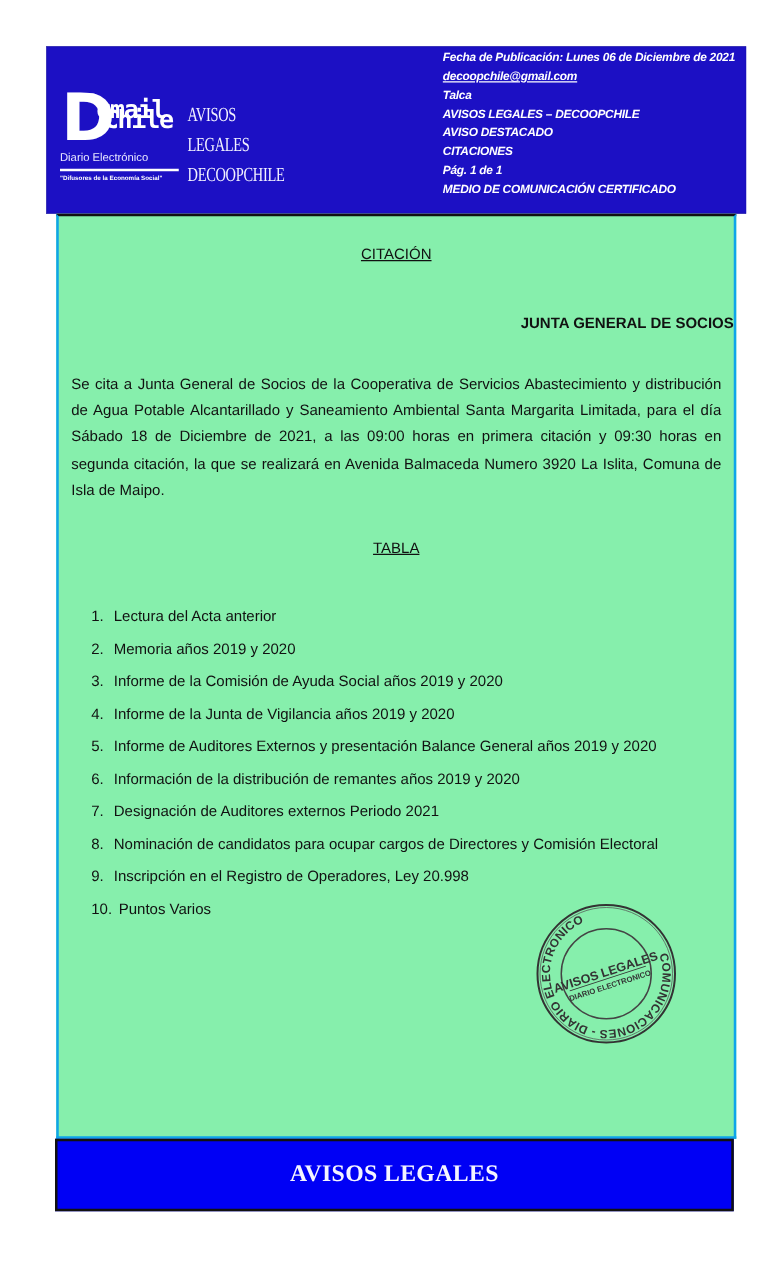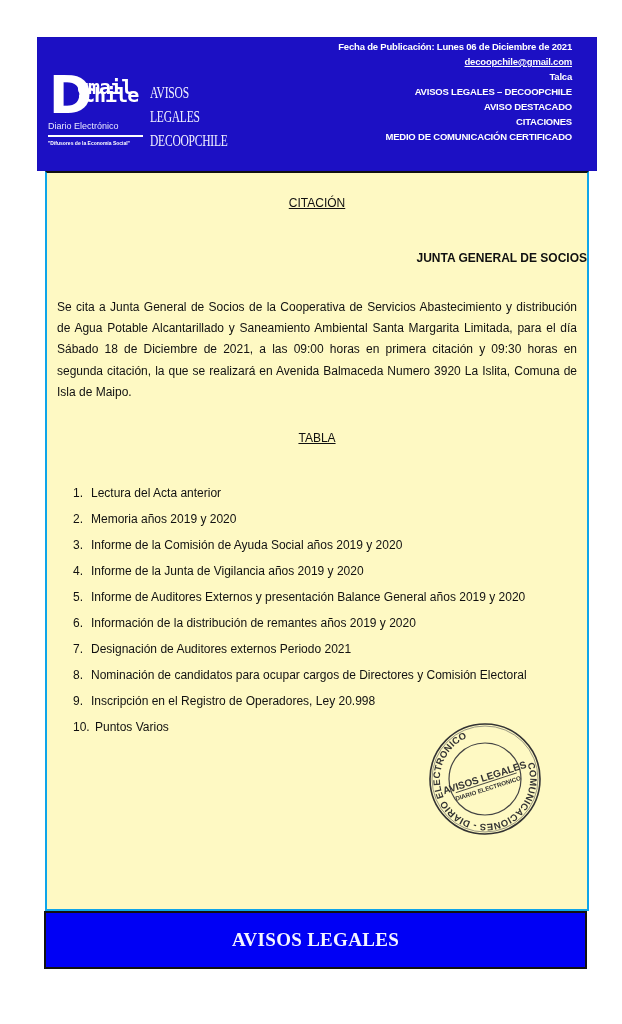--- a/index.html
+++ b/index.html
@@ -34,30 +34,31 @@
       position: absolute; left: 1px; top: 67px; font-size: 5px; line-height: 6px; white-space: nowrap;
       font-weight: bold; color: #fff;
     }
     .brand {
       position: absolute; left: 113px; top: 44px; color: #f2f2ff;
       font-family: "Liberation Serif", serif; font-size: 16px; line-height: 24px;
       transform: scaleX(0.72); transform-origin: left top; letter-spacing: -0.3px;
     }
     .brand div { white-space: nowrap; }
     .meta {
-      position: absolute; right: 25px; top: 2px; text-align: right; color: #fff;
+      position: absolute; right: 9px; top: 2px; text-align: left; color: #fff;
       font-family: "Liberation Sans", sans-serif; font-weight: bold; font-size: 9.5px; line-height: 15px;
       letter-spacing: -0.2px;
+      font-style: italic;
     }
     .meta div { white-space: nowrap; }
     .meta .email { text-decoration: underline; }
 
     .box {
       position: absolute; left: 45px; top: 171px; width: 540px; height: 736px;
-      border: 2px solid #0ea5e9; border-top: 2px solid #111; background: #fef9c3;
+      border: 2px solid #0ea5e9; border-top: 2px solid #111; background: #86efac;
     }
     .title-citacion {
       position: absolute; left: 0; right: 0; top: 23px; text-align: center;
       font-size: 12px; text-decoration: underline;
     }
     .title-junta {
       position: absolute; left: 0; right: 0; top: 78px; text-align: right;
       font-size: 12px; font-weight: bold;
     }
     .body-text {
@@ -99,20 +100,21 @@
     <div>LEGALES</div>
     <div>DECOOPCHILE</div>
   </div>
   <div class="meta">
     <div>Fecha de Publicación: Lunes 06 de Diciembre de 2021</div>
     <div class="email">decoopchile@gmail.com</div>
     <div>Talca</div>
     <div>AVISOS LEGALES – DECOOPCHILE</div>
     <div>AVISO DESTACADO</div>
     <div>CITACIONES</div>
+    <div>Pág. 1 de 1</div>
     <div>MEDIO DE COMUNICACIÓN CERTIFICADO</div>
   </div>
 </div>
 
 <div class="box">
   <div class="title-citacion">CITACIÓN</div>
   <div class="title-junta">JUNTA GENERAL DE SOCIOS</div>
   <div class="body-text">Se cita a Junta General de Socios de la Cooperativa de Servicios Abastecimiento y distribución de Agua Potable Alcantarillado y Saneamiento Ambiental Santa Margarita Limitada, para el día Sábado 18 de Diciembre de 2021, a las 09:00 horas en primera citación y 09:30 horas en segunda citación, la que se realizará en Avenida Balmaceda Numero 3920 La Islita, Comuna de Isla de Maipo.</div>
   <div class="title-tabla">TABLA</div>
   <ol class="agenda">

